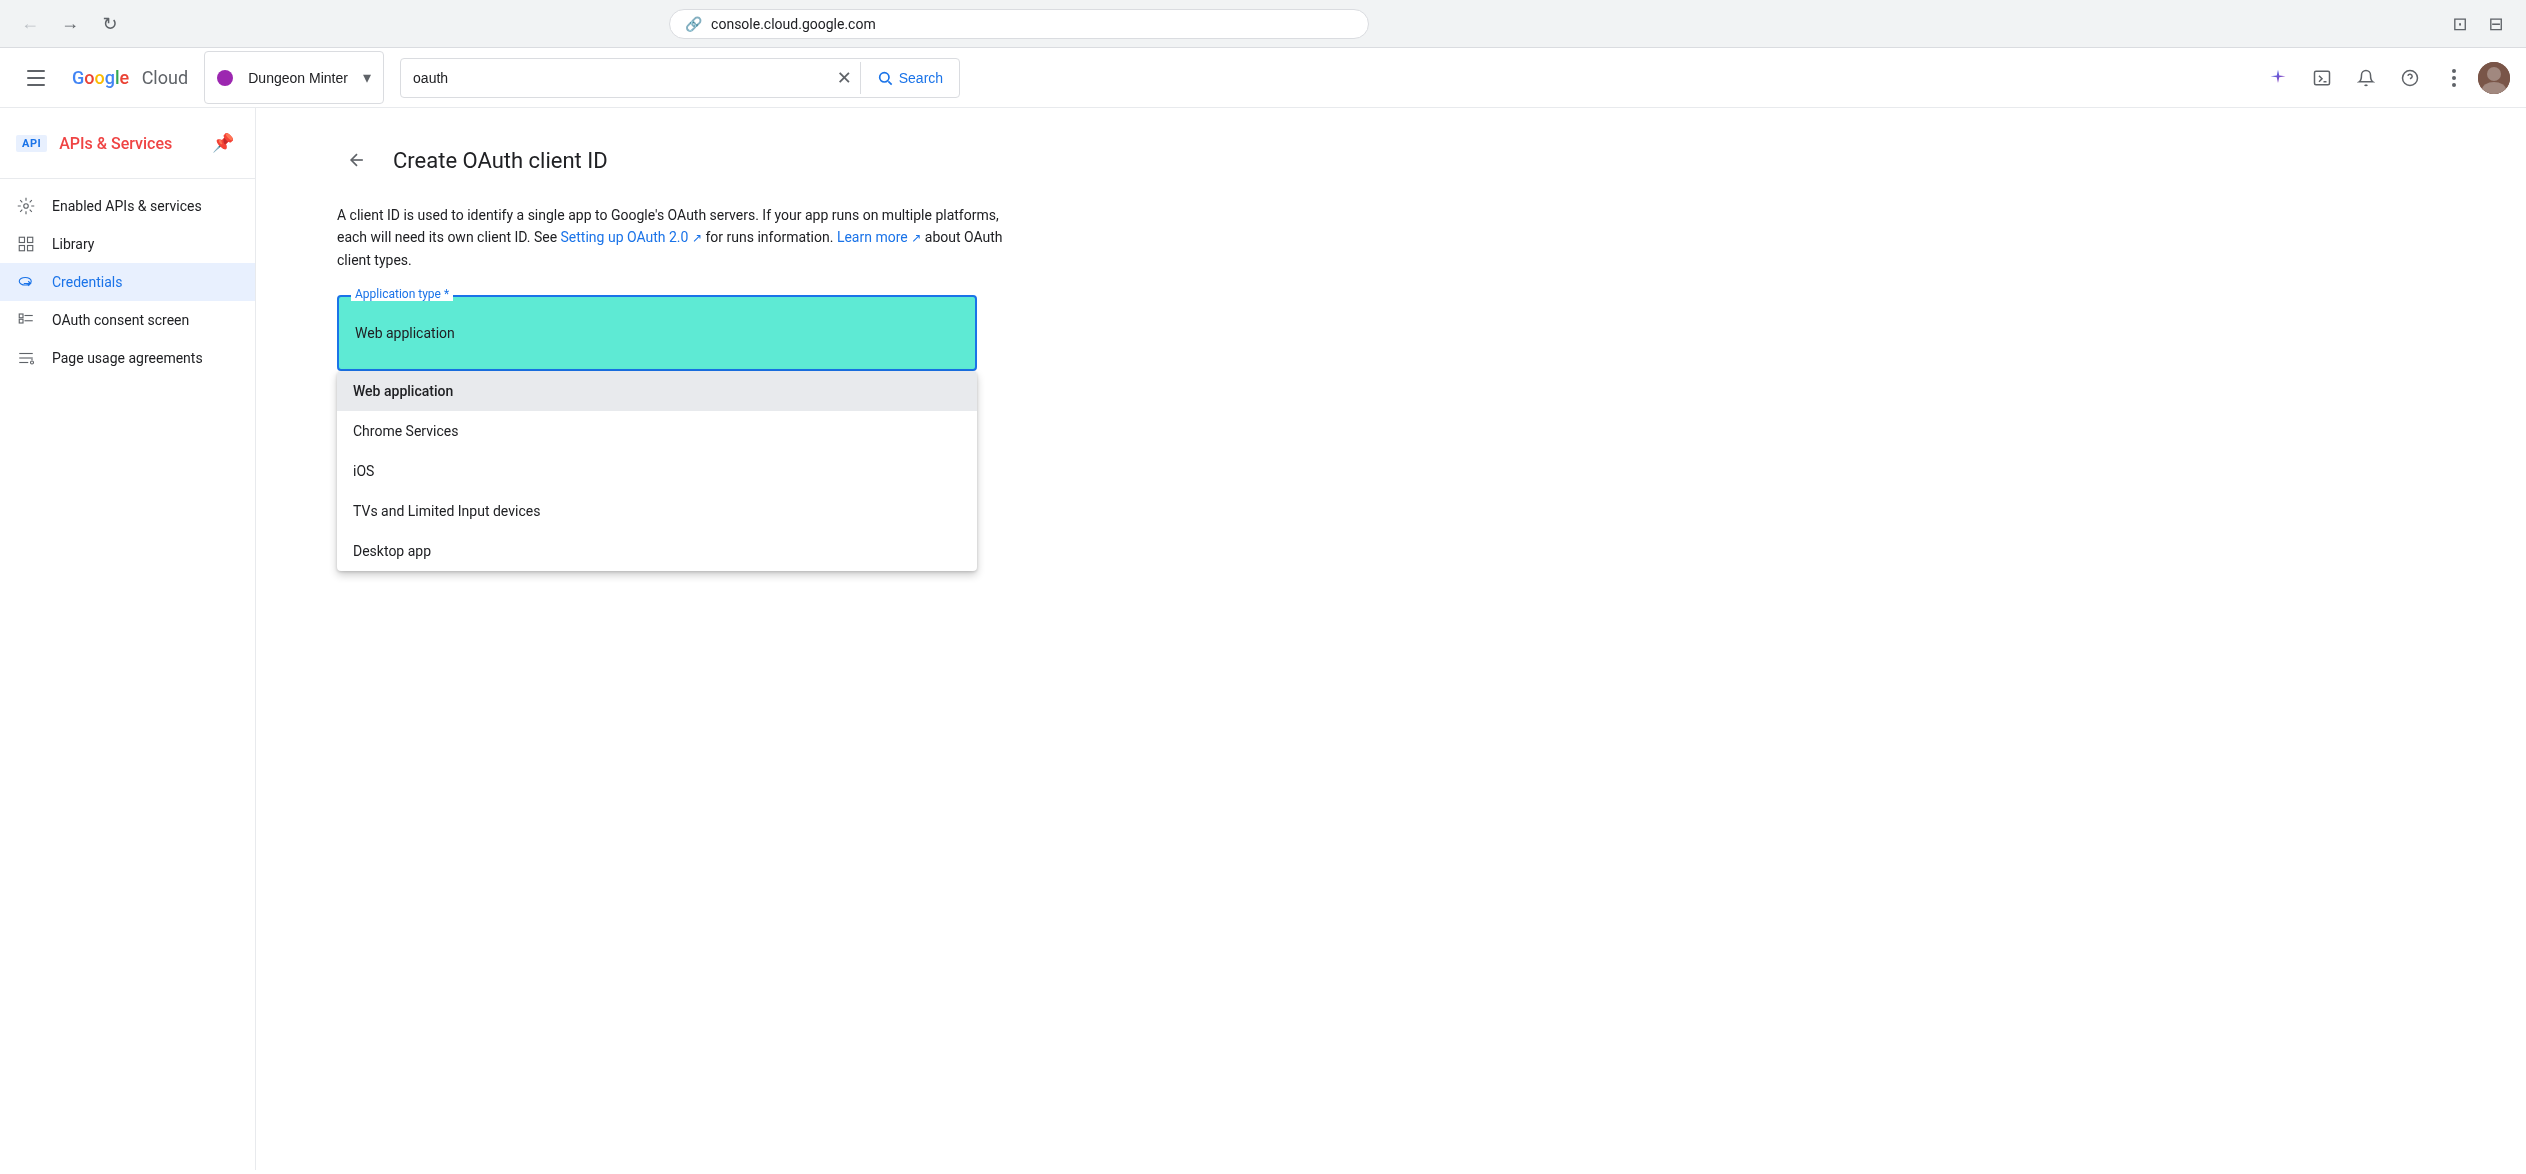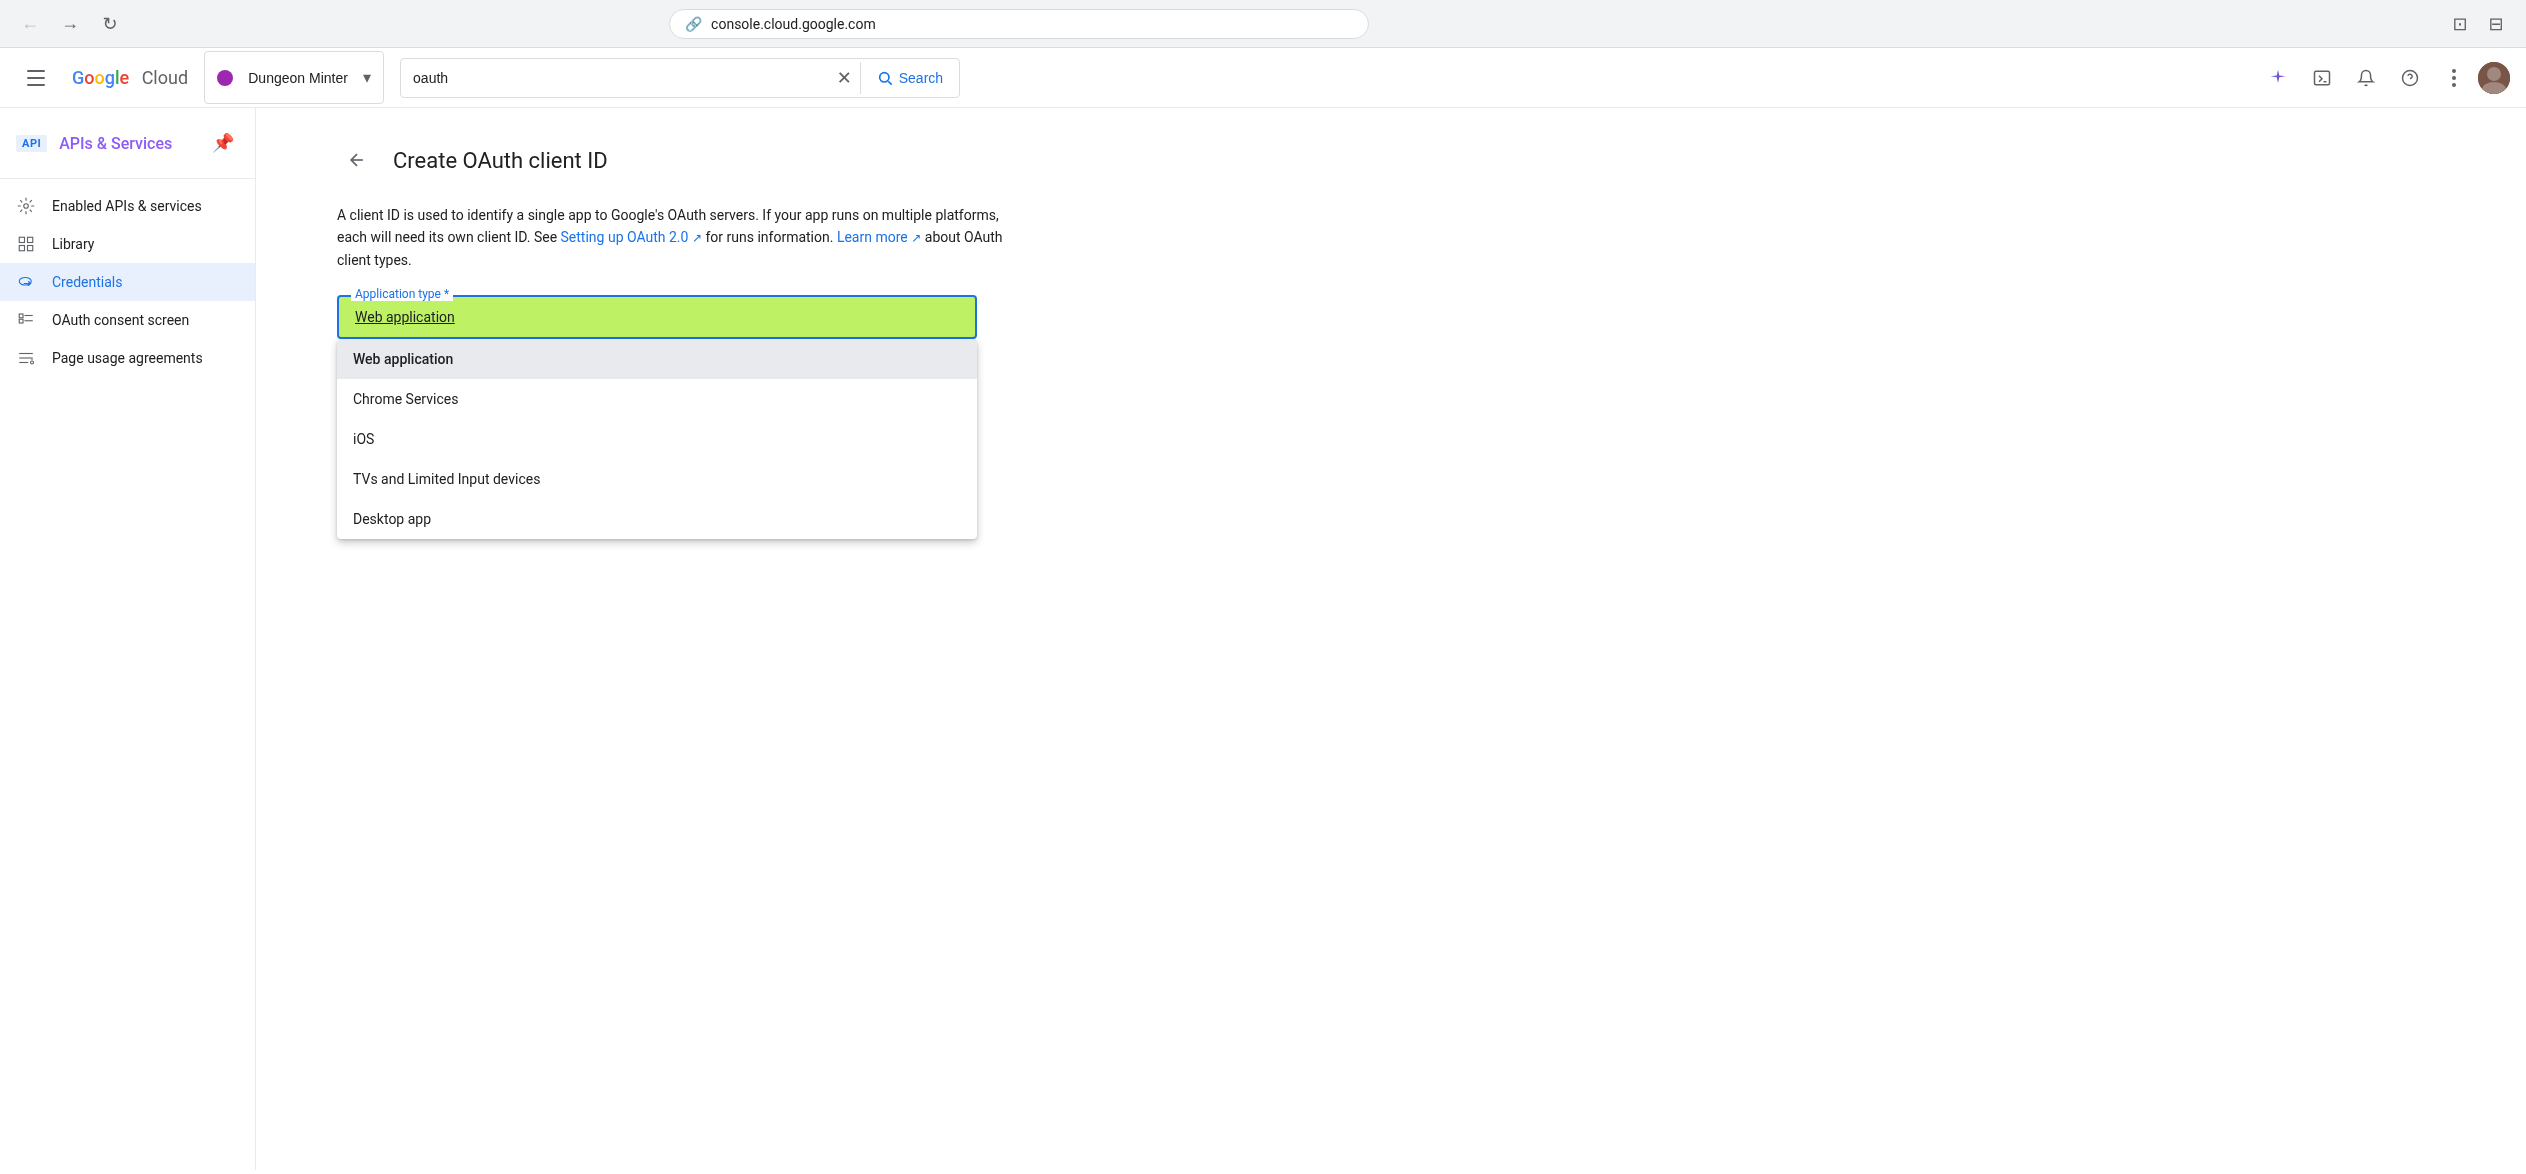--- a/index.html
+++ b/index.html
@@ -184,21 +184,21 @@
       background: #e8f0fe;
       color: #1a73e8;
       font-size: 11px;
       font-weight: 700;
       padding: 2px 6px;
       border-radius: 2px;
       letter-spacing: 0.5px;
     }
     .sidebar-title {
       font-size: 16px;
-      color: #8b5cf6;
+      color: #ef4444;
       font-weight: 500;
     }
     .pin-btn {
       margin-left: auto;
       border: none; background: none;
       cursor: pointer;
       color: #5f6368;
       font-size: 18px;
       padding: 4px;
     }
@@ -277,23 +277,22 @@
     }
 
     
     .form-section {
       max-width: 640px;
     }
     .select-field {
       position: relative;
       border: 2px solid #1a73e8;
       border-radius: 4px;
-      padding: 12px 16px;
-      background: #bef264;
-      text-decoration: underline;
+      padding: 28px 16px;
+      background: #5eead4;
     }
     .field-label {
       position: absolute;
       top: -10px;
       left: 12px;
       background: #fff;
       padding: 0 4px;
       font-size: 12px;
       color: #1a73e8;
     }

